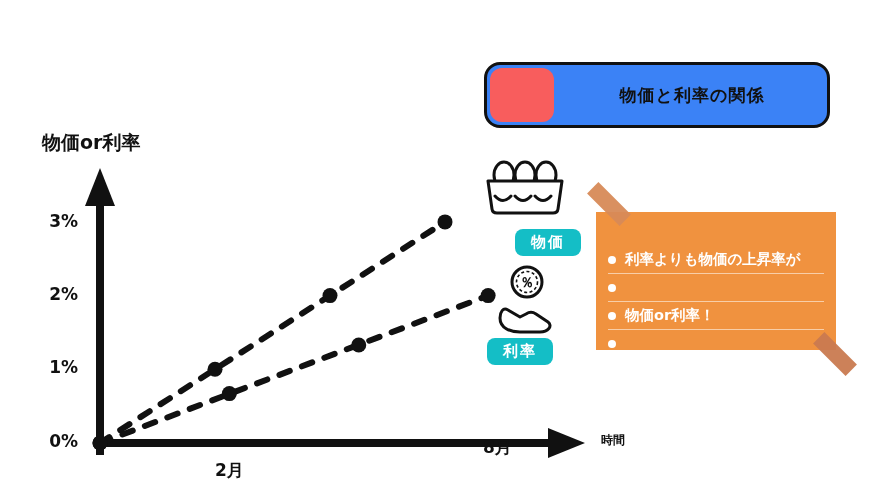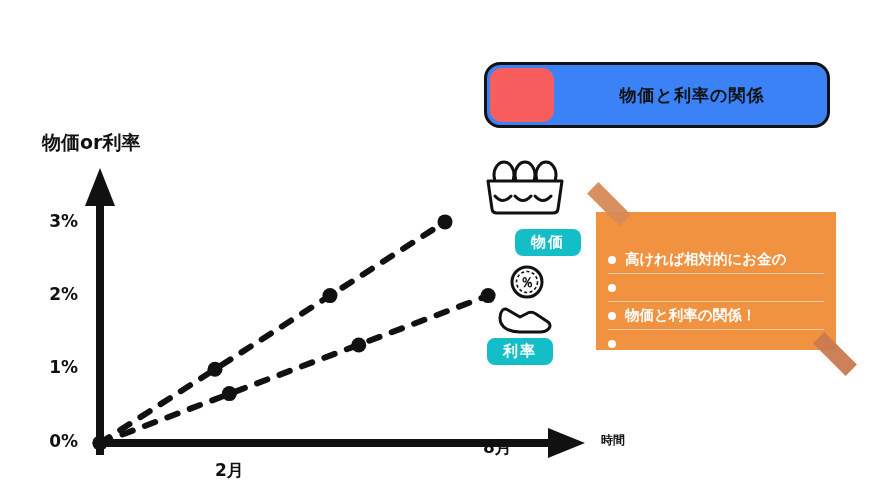--- a/index.html
+++ b/index.html
@@ -126,28 +126,28 @@
     <circle cx="35" cy="18" r="10.5" fill="none" stroke="#111" stroke-width="1.6" stroke-dasharray="3 2.4"></circle>
     <text x="35" y="23" text-anchor="middle" font-size="14" font-weight="bold" fill="#111">％</text>
     <path d="M8,54 C8,64 18,68 28,68 L48,68 C56,68 61,62 56,58 L44,50 C41,48 37,48 34,50 L28,53 L16,46 C11,43 8,48 8,54 Z" fill="#fff" stroke="#111" stroke-width="3" stroke-linejoin="round"></path>
   </svg>
 
   <div class="abs badge badge-rate">利率</div>
 
   <div class="abs note">
     <div class="note-row">
       <span class="note-bullet"></span>
-      <span class="note-text">高ければ相対的にお金の</span>
+      <span class="note-text">利率よりも物価の上昇率が</span>
     </div>
     <div class="note-row">
       <span class="note-bullet"></span>
     </div>
     <div class="note-row">
       <span class="note-bullet"></span>
-      <span class="note-text">物価と利率の関係！</span>
+      <span class="note-text">物価or利率！</span>
     </div>
     <div class="note-row" style="border-bottom:none;">
       <span class="note-bullet"></span>
       <span class="note-text"></span>
     </div>
   </div>
   <div class="abs tape tape-top"></div>
   <div class="abs tape tape-bottom"></div>
 
 </div>

